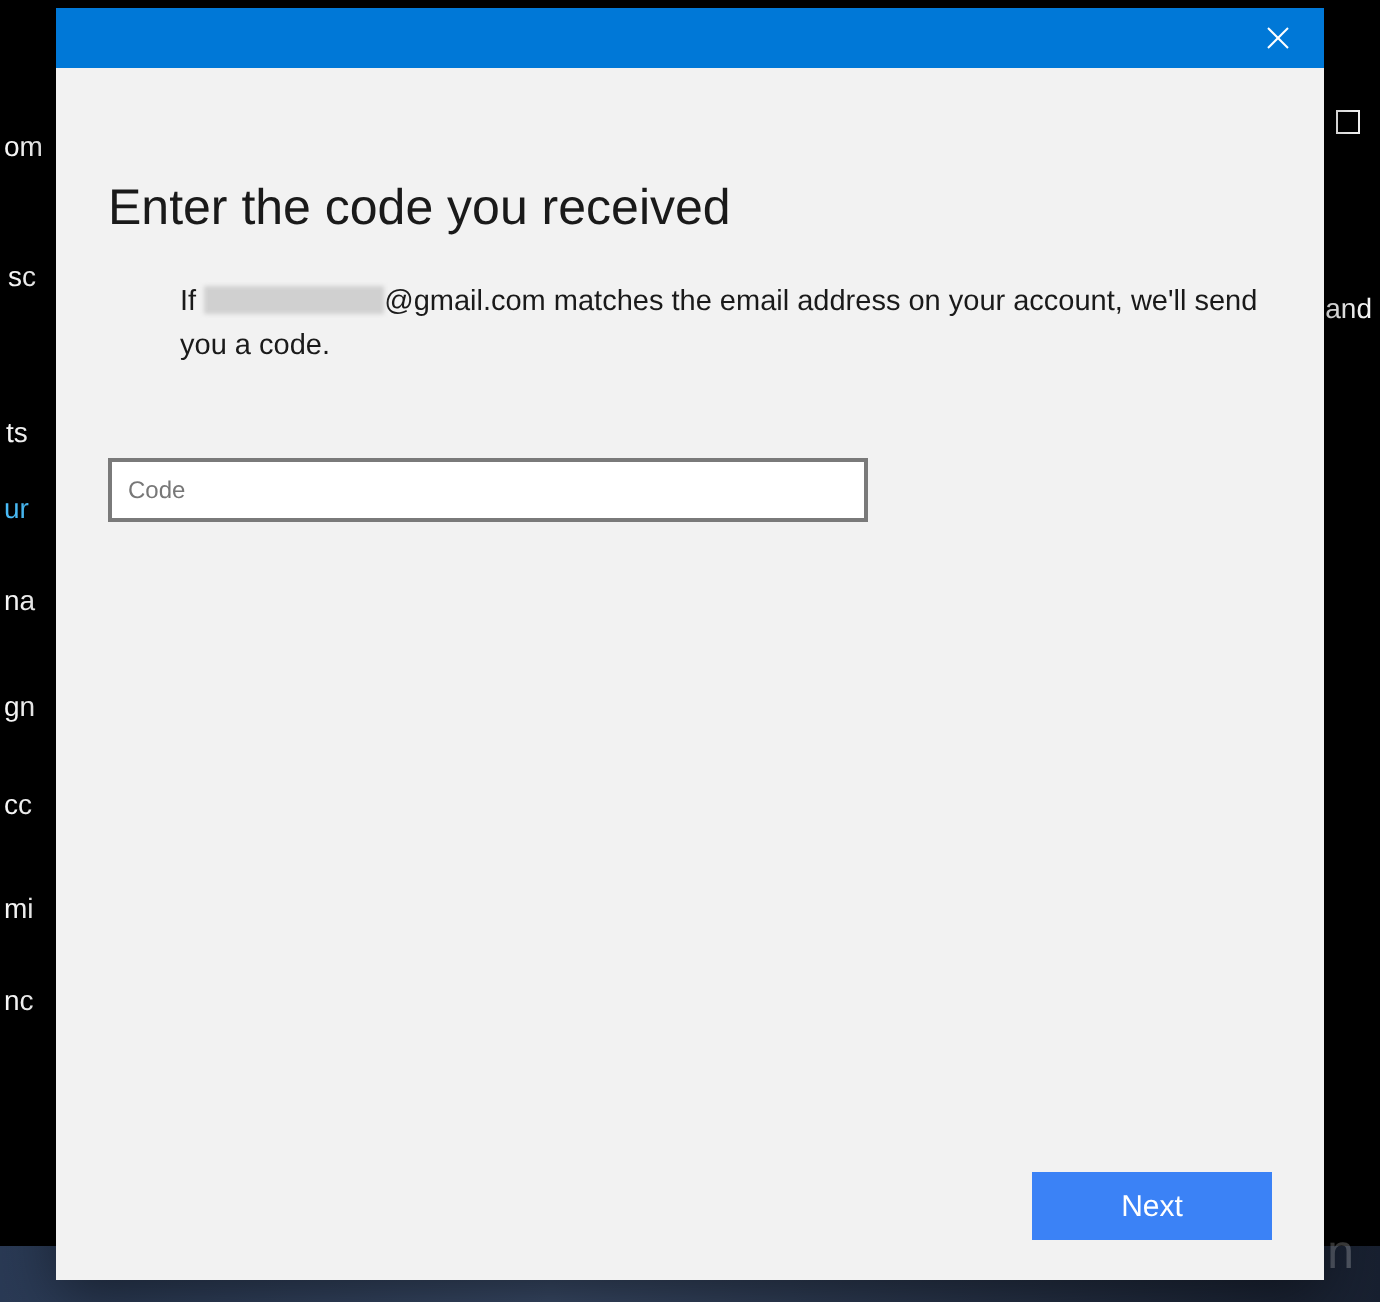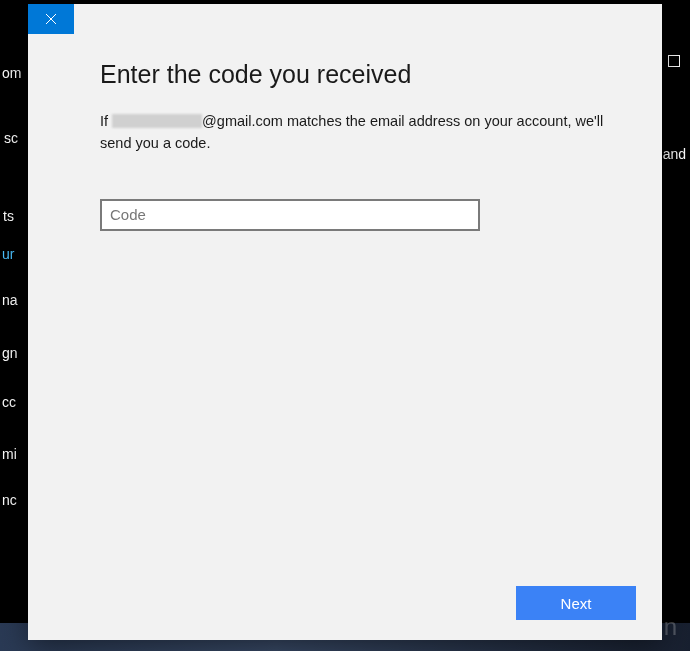--- a/index.html
+++ b/index.html
@@ -30,21 +30,21 @@
     position:absolute; left:0; right:0; bottom:0; height:28px;
     background: linear-gradient(90deg,#2a3a55,#3b4d6b 40%,#182030);
   }
 
   .dialog {
     position: absolute;
     left: 28px; top: 4px;
     width: 634px; height: 636px;
     background: #f2f2f2;
     box-shadow: 0 8px 30px rgba(0,0,0,0.5);
-    display:flex; flex-direction:row;
+    display:flex; flex-direction:column;
   }
   .titlebar {
     height: 30px;
     background: #0078d7;
     display:flex; justify-content:flex-end; align-items:flex-start;
   }
   .close-btn {
     width: 46px; height: 30px;
     display:flex; align-items:center; justify-content:center;
     color:#fff; cursor:pointer;
@@ -60,33 +60,34 @@
     font-weight: 300;
     font-size: 25px;
     color: #1a1a1a;
     margin-bottom: 22px;
   }
   .instruction {
     font-size: 14.5px;
     color: #1a1a1a;
     line-height: 1.5;
     margin-bottom: 44px;
+    margin-left: 36px;
   }
   .instruction .redacted {
     display:inline-block;
     width: 90px; height: 14px;
     background: #d0d0d0;
     vertical-align: -2px;
     filter: blur(1px);
   }
   .code-input {
     width: 380px;
     height: 32px;
     padding: 0 8px;
-    font-size: 15px;
+    font-size: 12px;
     font-family: inherit;
     border: 2px solid #7a7a7a;
     background: #fff;
     outline: none;
     color:#222;
   }
   .code-input::placeholder { color:#777; }
   .alt-link {
     display:block;
     margin-top: 22px;

